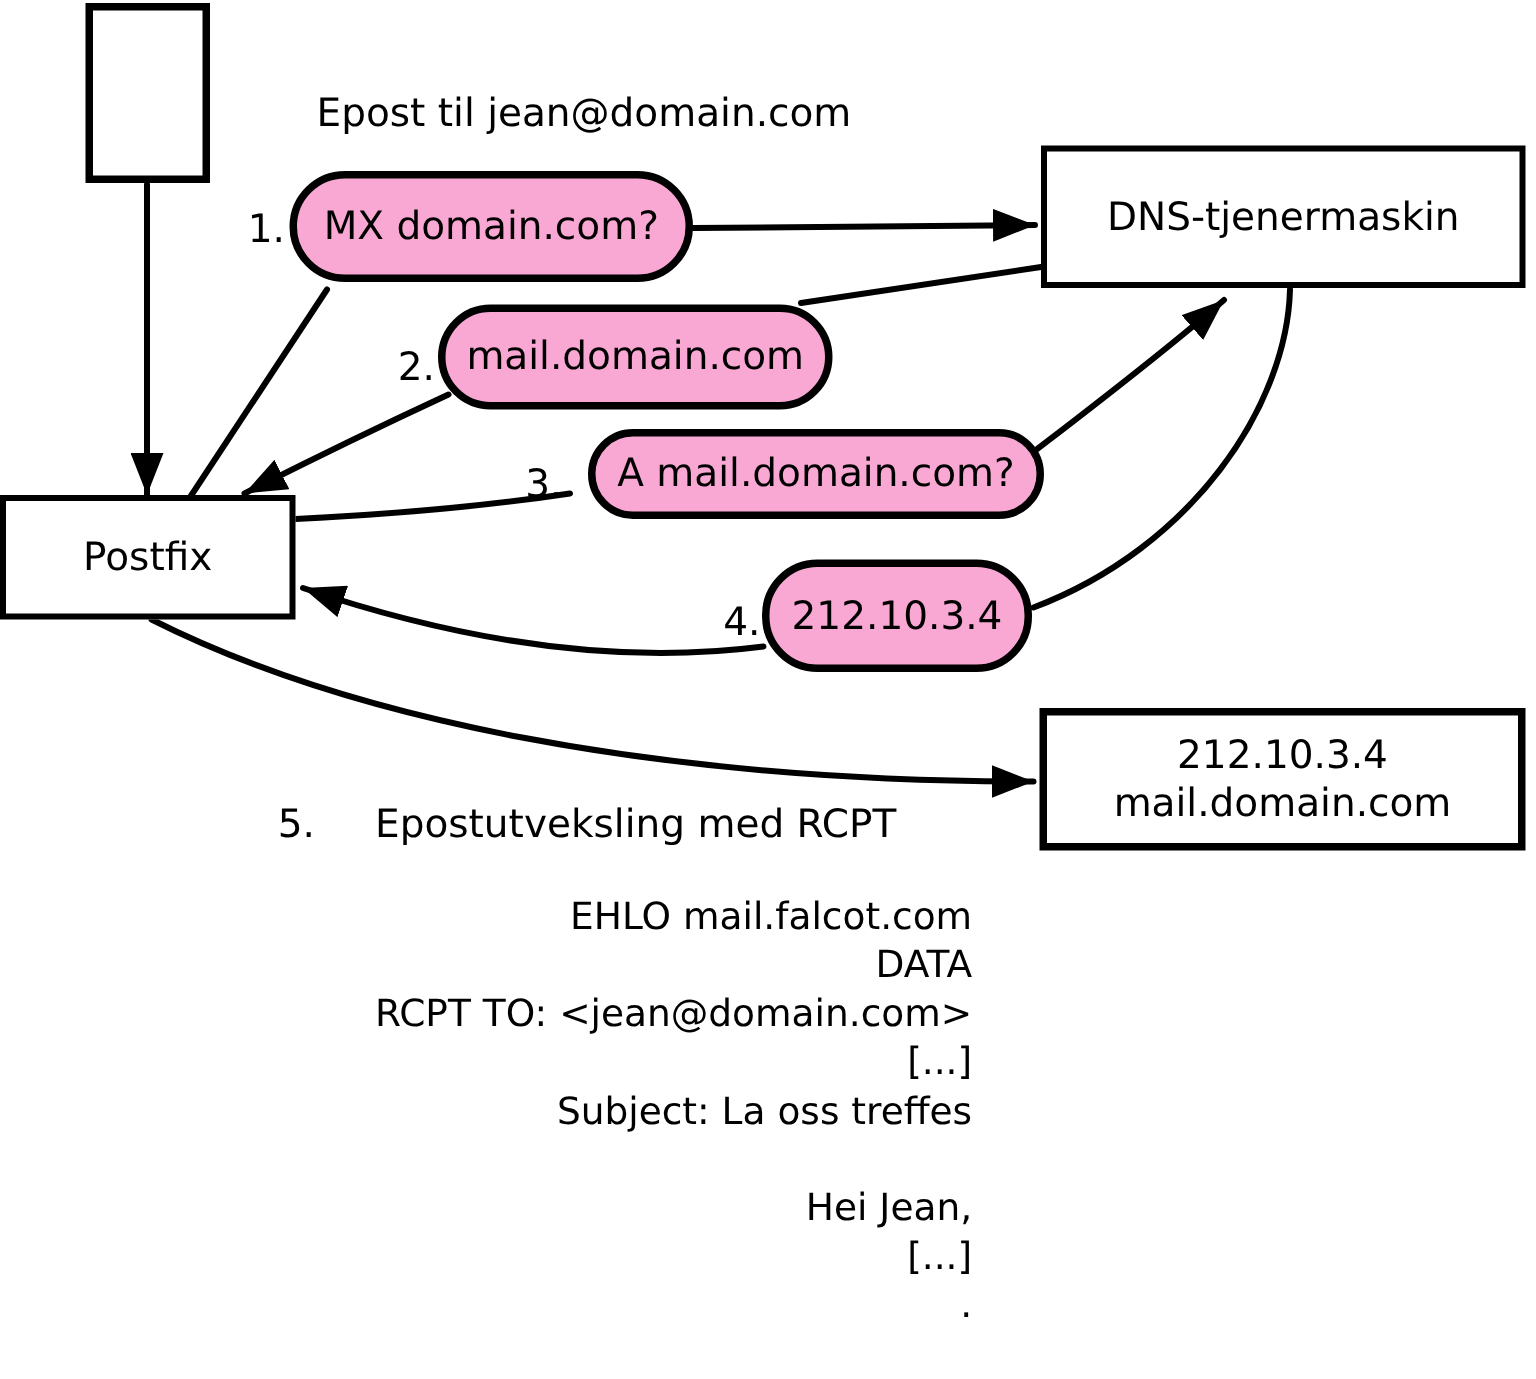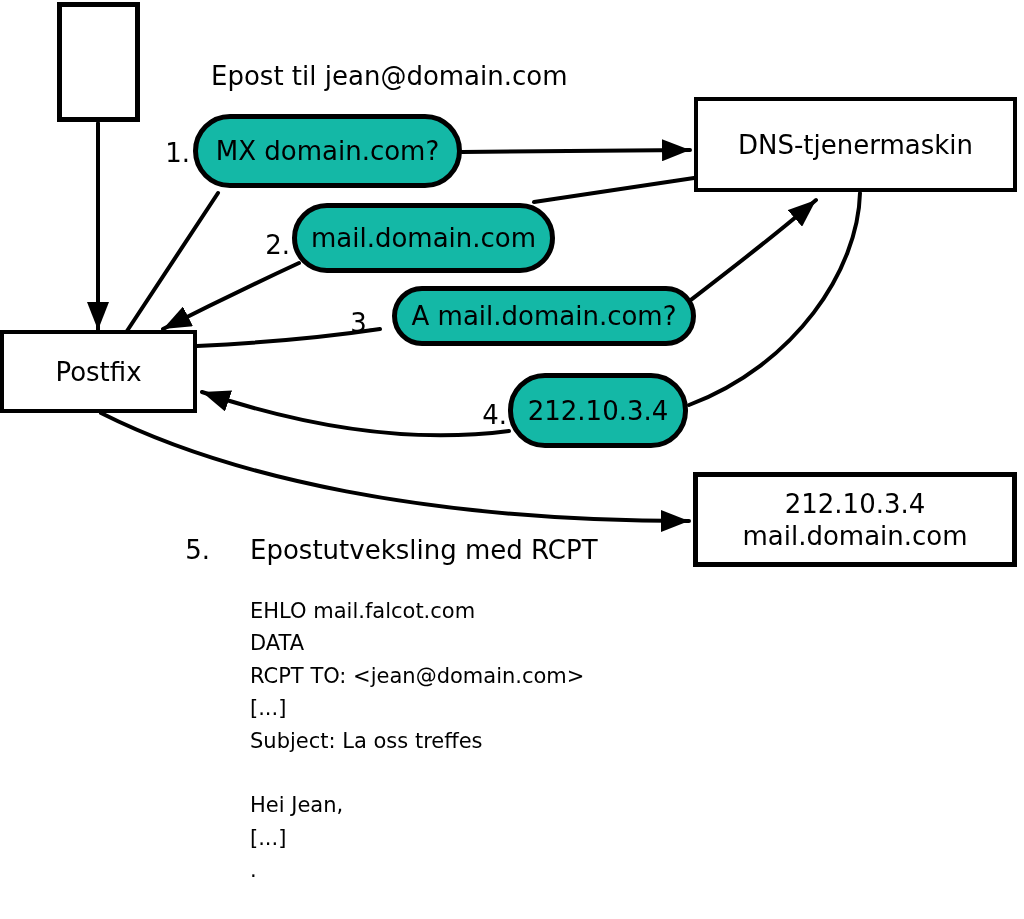--- a/index.html
+++ b/index.html
@@ -32,21 +32,21 @@
     align-items: center;
     justify-content: center;
     text-align: center;
     font-size: 26px;
     line-height: 32px;
   }
   .node.thick { border-width: 5px; }
   .pill {
     position: absolute;
     box-sizing: border-box;
-    background: #14b8a6;
+    background: #f9a8d4;
     border: 5px solid #000000;
     display: flex;
     align-items: center;
     justify-content: center;
     font-size: 26px;
     white-space: nowrap;
   }
   .num {
     position: absolute;
     width: 44px;
@@ -58,21 +58,22 @@
   .free-label {
     position: absolute;
     font-size: 26px;
     line-height: 30px;
     white-space: nowrap;
   }
   .smtp-block {
     position: absolute;
     left: 250px;
     top: 595px;
-    font-size: 21px;
+    font-size: 25px;
+    text-align: right;
   }
   .smtp-line {
     height: 32.4px;
     line-height: 32.4px;
     white-space: pre;
   }
   .two-line { flex-direction: column; }
   .two-line div { line-height: 32px; }
 </style>
 </head>

